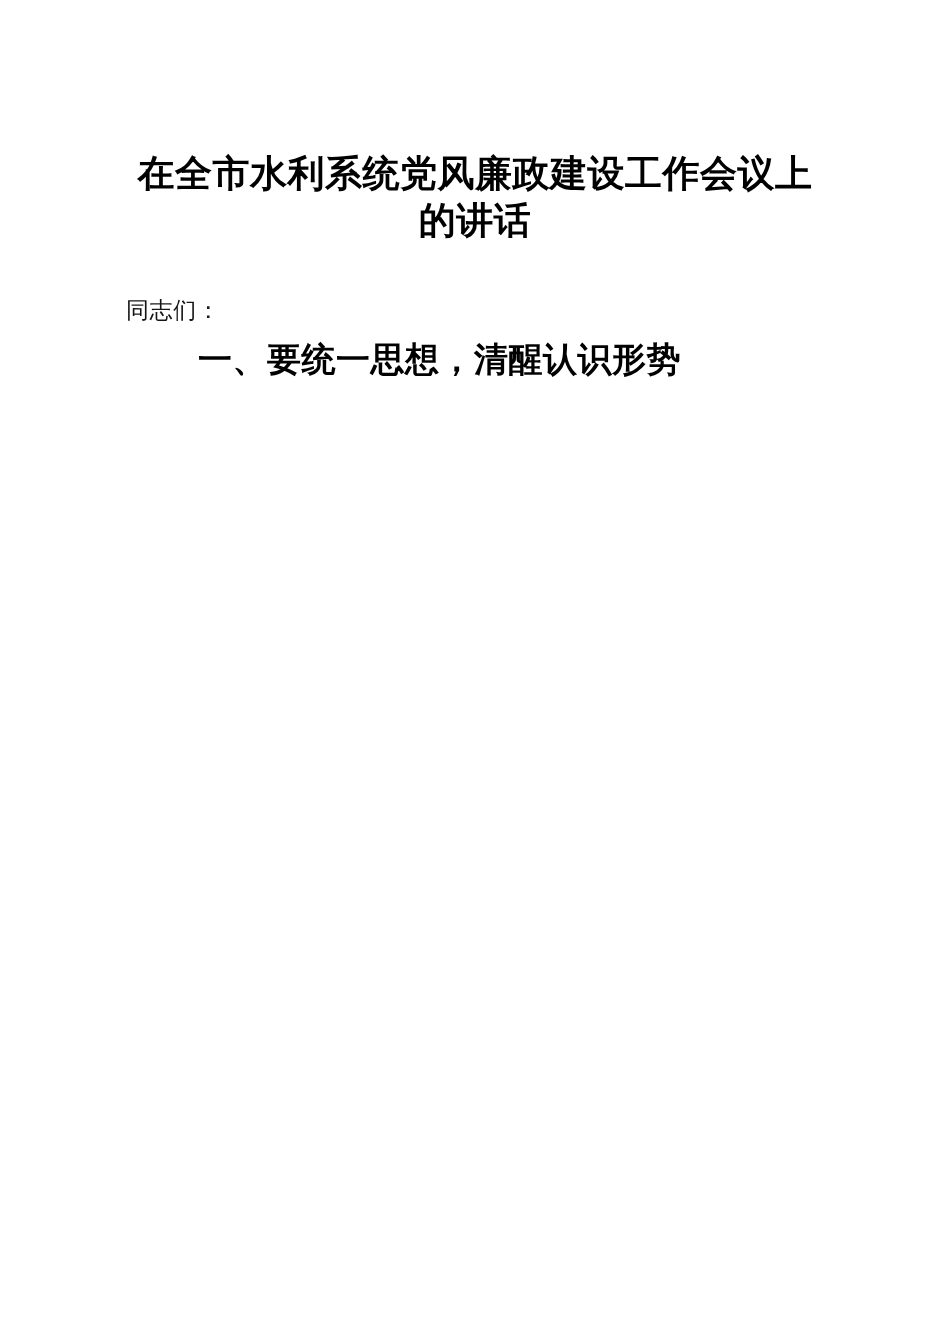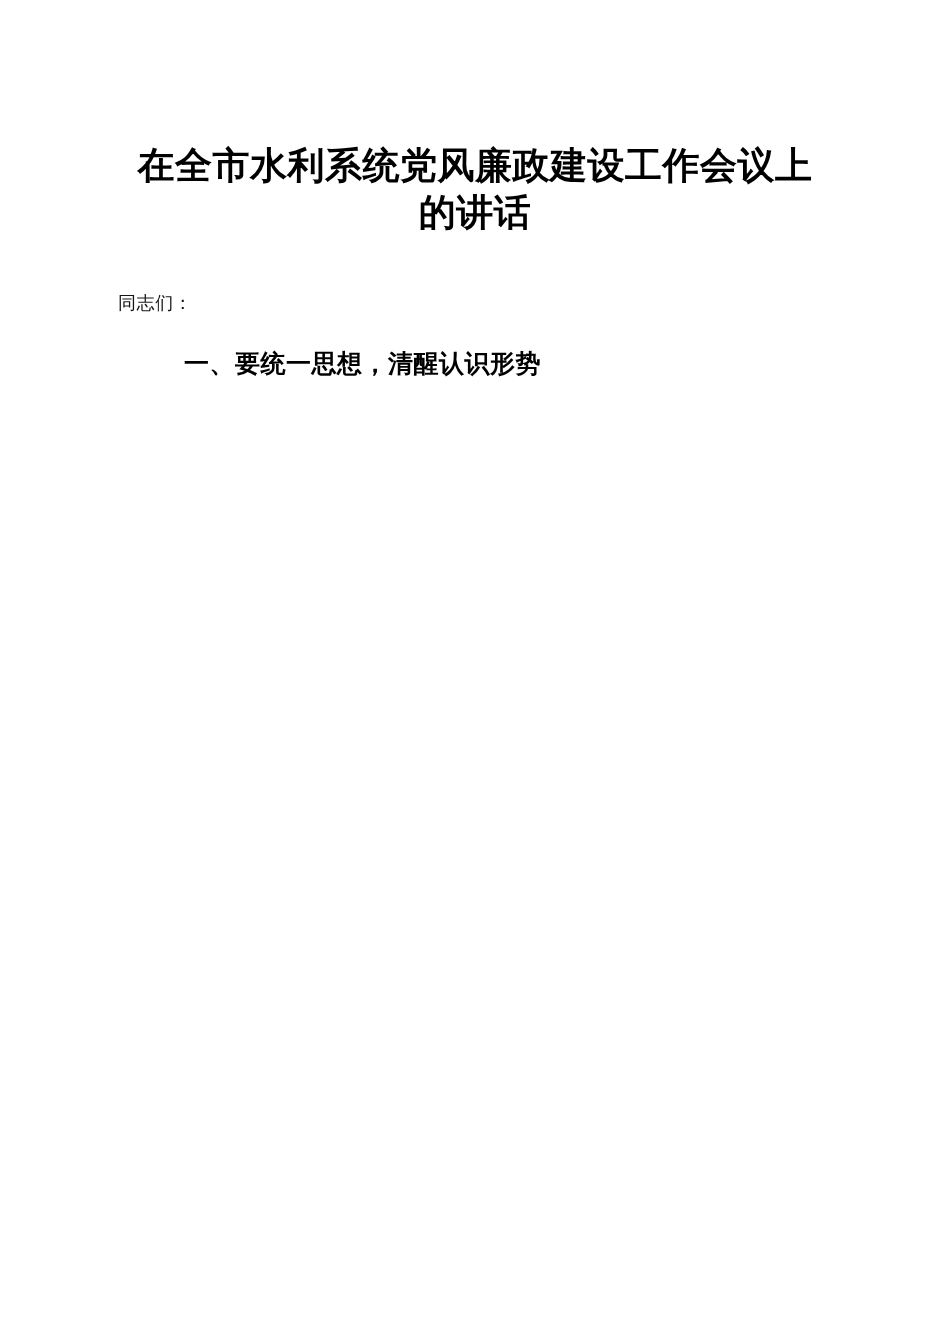--- a/index.html
+++ b/index.html
@@ -11,21 +11,21 @@
     width: 950px;
     height: 1344px;
     overflow: hidden;
     font-family: "DejaVu Serif", "Liberation Serif", serif;
     color: #000000;
   }
   .page {
     width: 950px;
     height: 983px;
     box-sizing: border-box;
-    padding: 8px;
+    padding: 16px;
     background: #ffffff;
     position: relative;
   }
   .doc-title {
     margin: 0;
     padding: 0 112px;
     padding-top: 134px;
     font-family: "DejaVu Serif", "Liberation Serif", serif;
     font-weight: bold;
     font-size: 37px;
@@ -34,38 +34,38 @@
     letter-spacing: 0.5px;
     color: #000000;
   }
   .body-block {
     padding: 0 110px 0 110px;
     margin-top: 44px;
   }
   p.para {
     margin: 0;
     font-family: "DejaVu Serif", "Liberation Serif", serif;
-    font-size: 18px;
+    font-size: 23px;
     line-height: 45px;
     text-align: justify;
     text-justify: inter-ideograph;
     letter-spacing: 0.6px;
     color: #141414;
   }
   p.para.salutation {
     text-indent: 0;
   }
   p.para.indent {
     text-indent: 2em;
   }
   h2.section-heading {
-    margin: 16px;
+    margin: 4px;
     font-family: "DejaVu Sans", "Liberation Sans", sans-serif;
     font-weight: bold;
-    font-size: 25px;
+    font-size: 34px;
     line-height: 45px;
     text-indent: 2em;
     letter-spacing: 0.5px;
     text-align: left;
     color: #000000;
   }
 </style>
 </head>
 <body>
 

